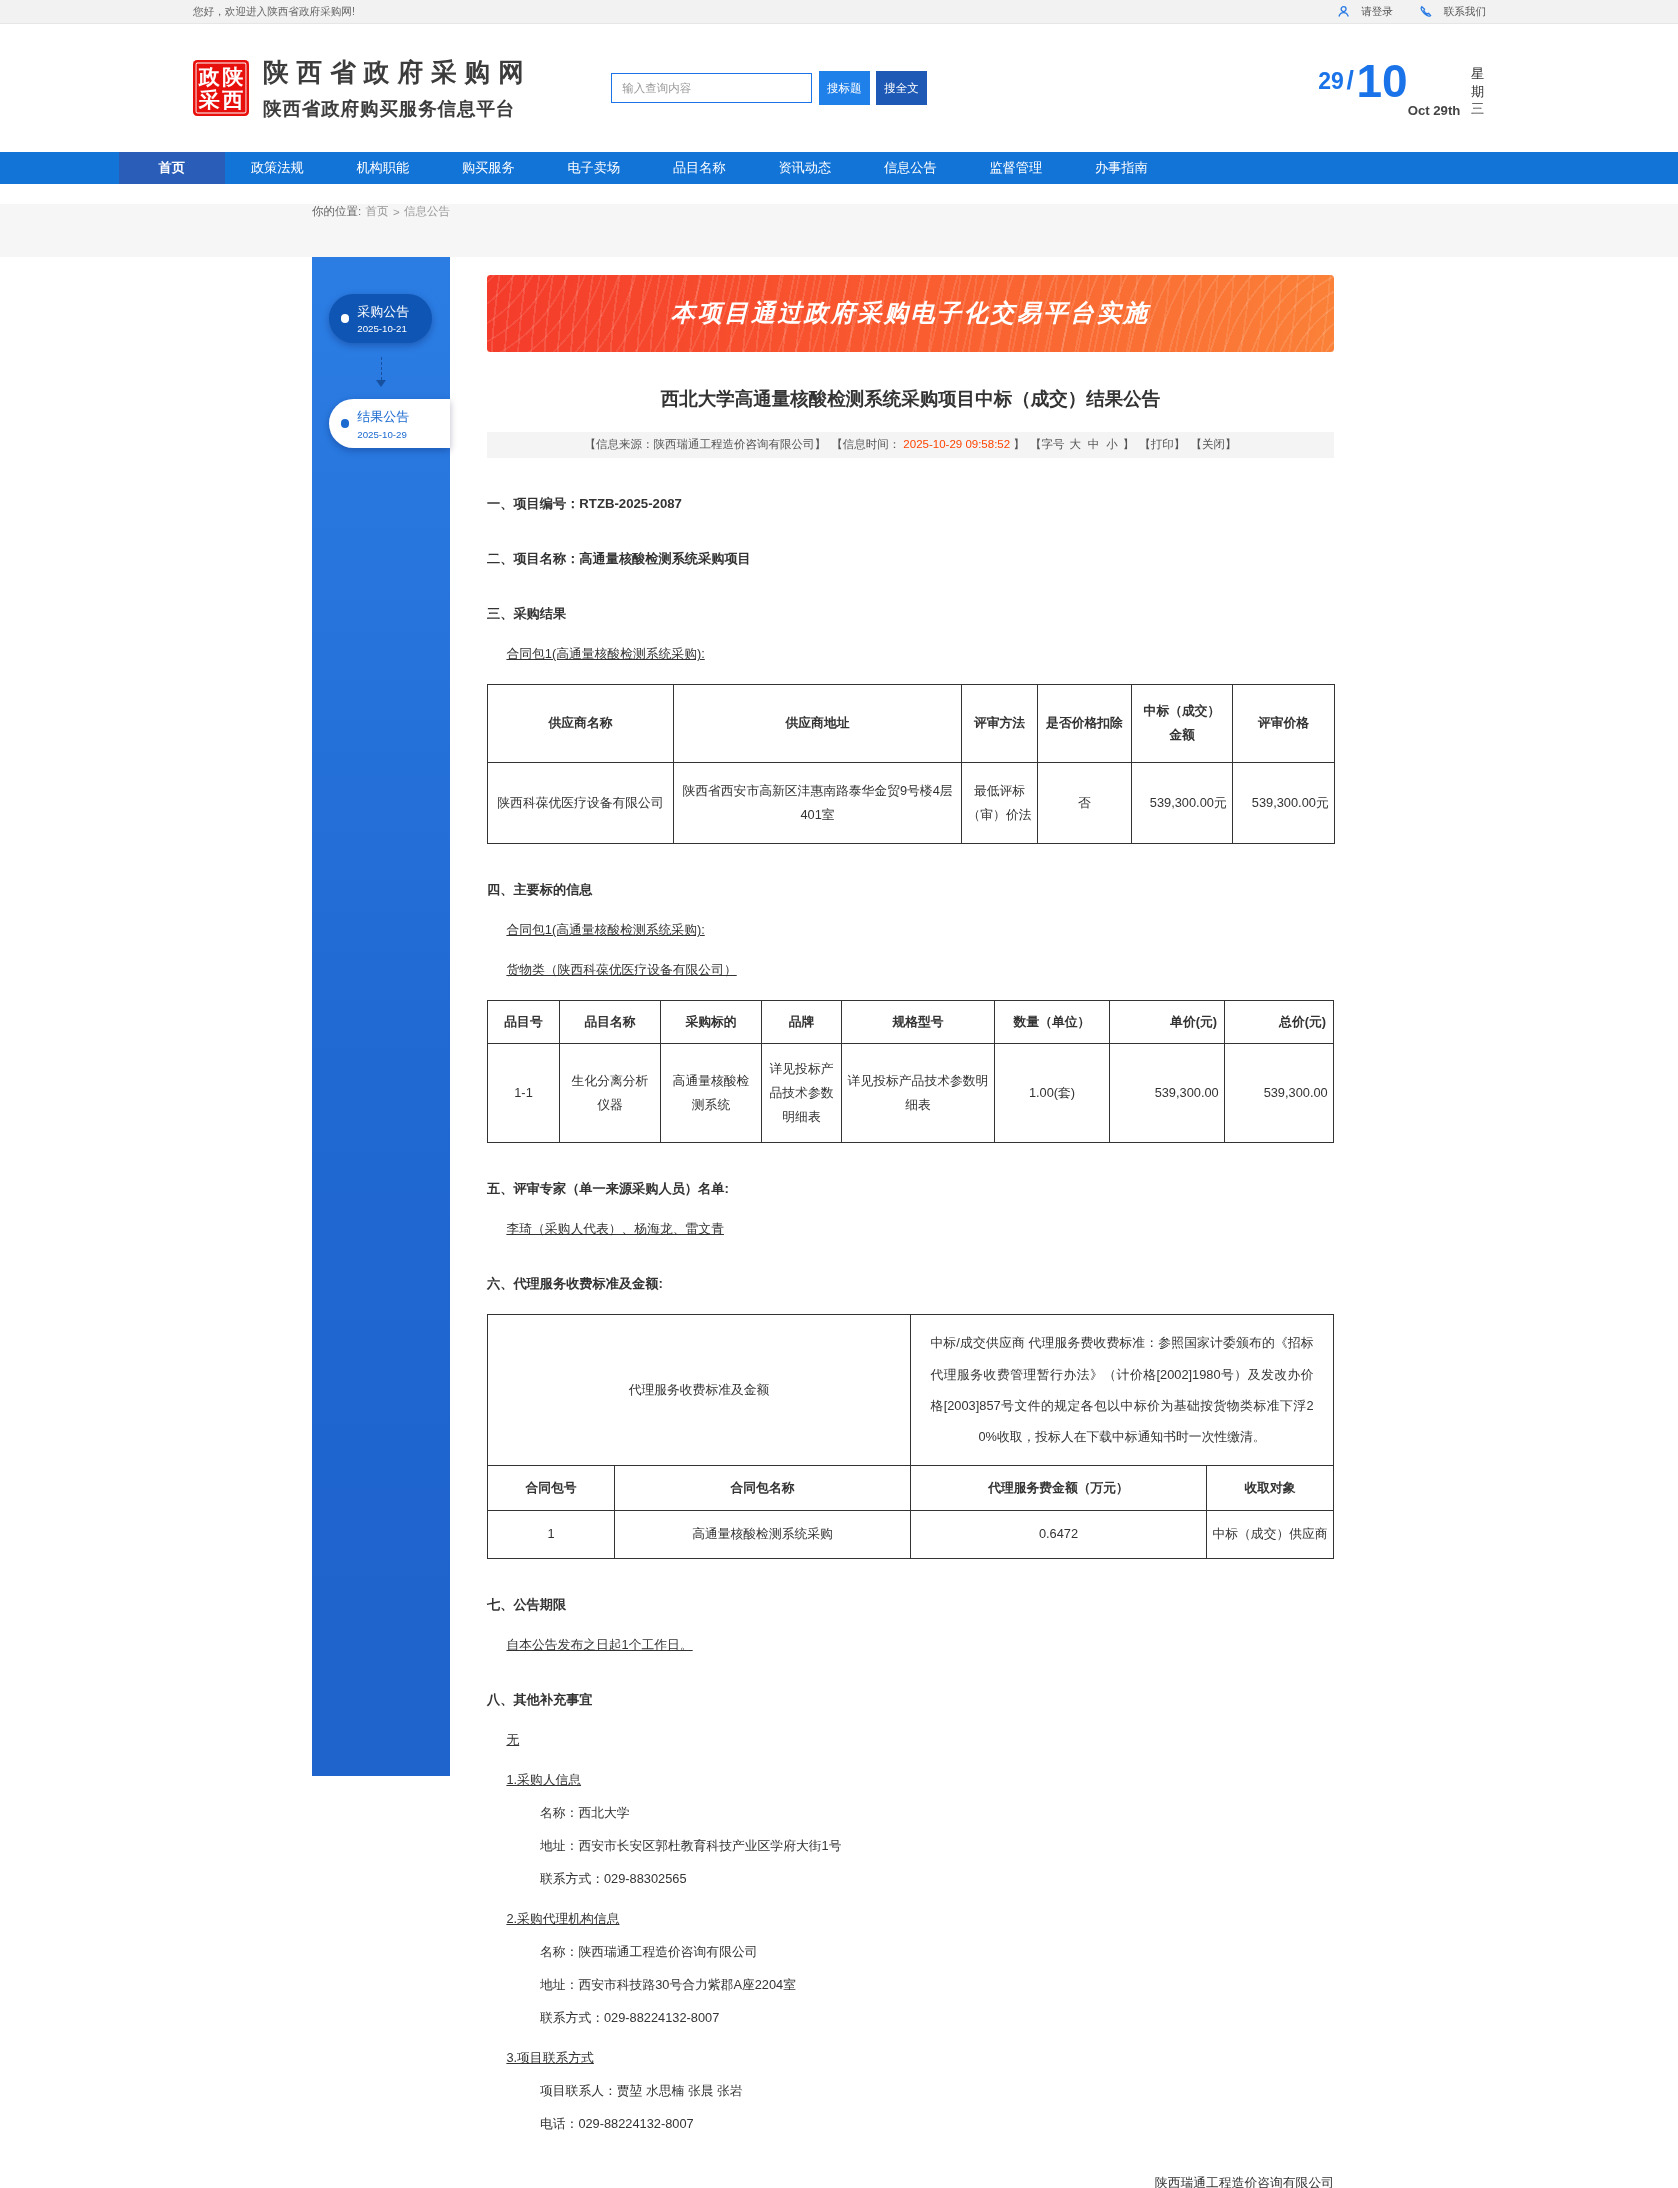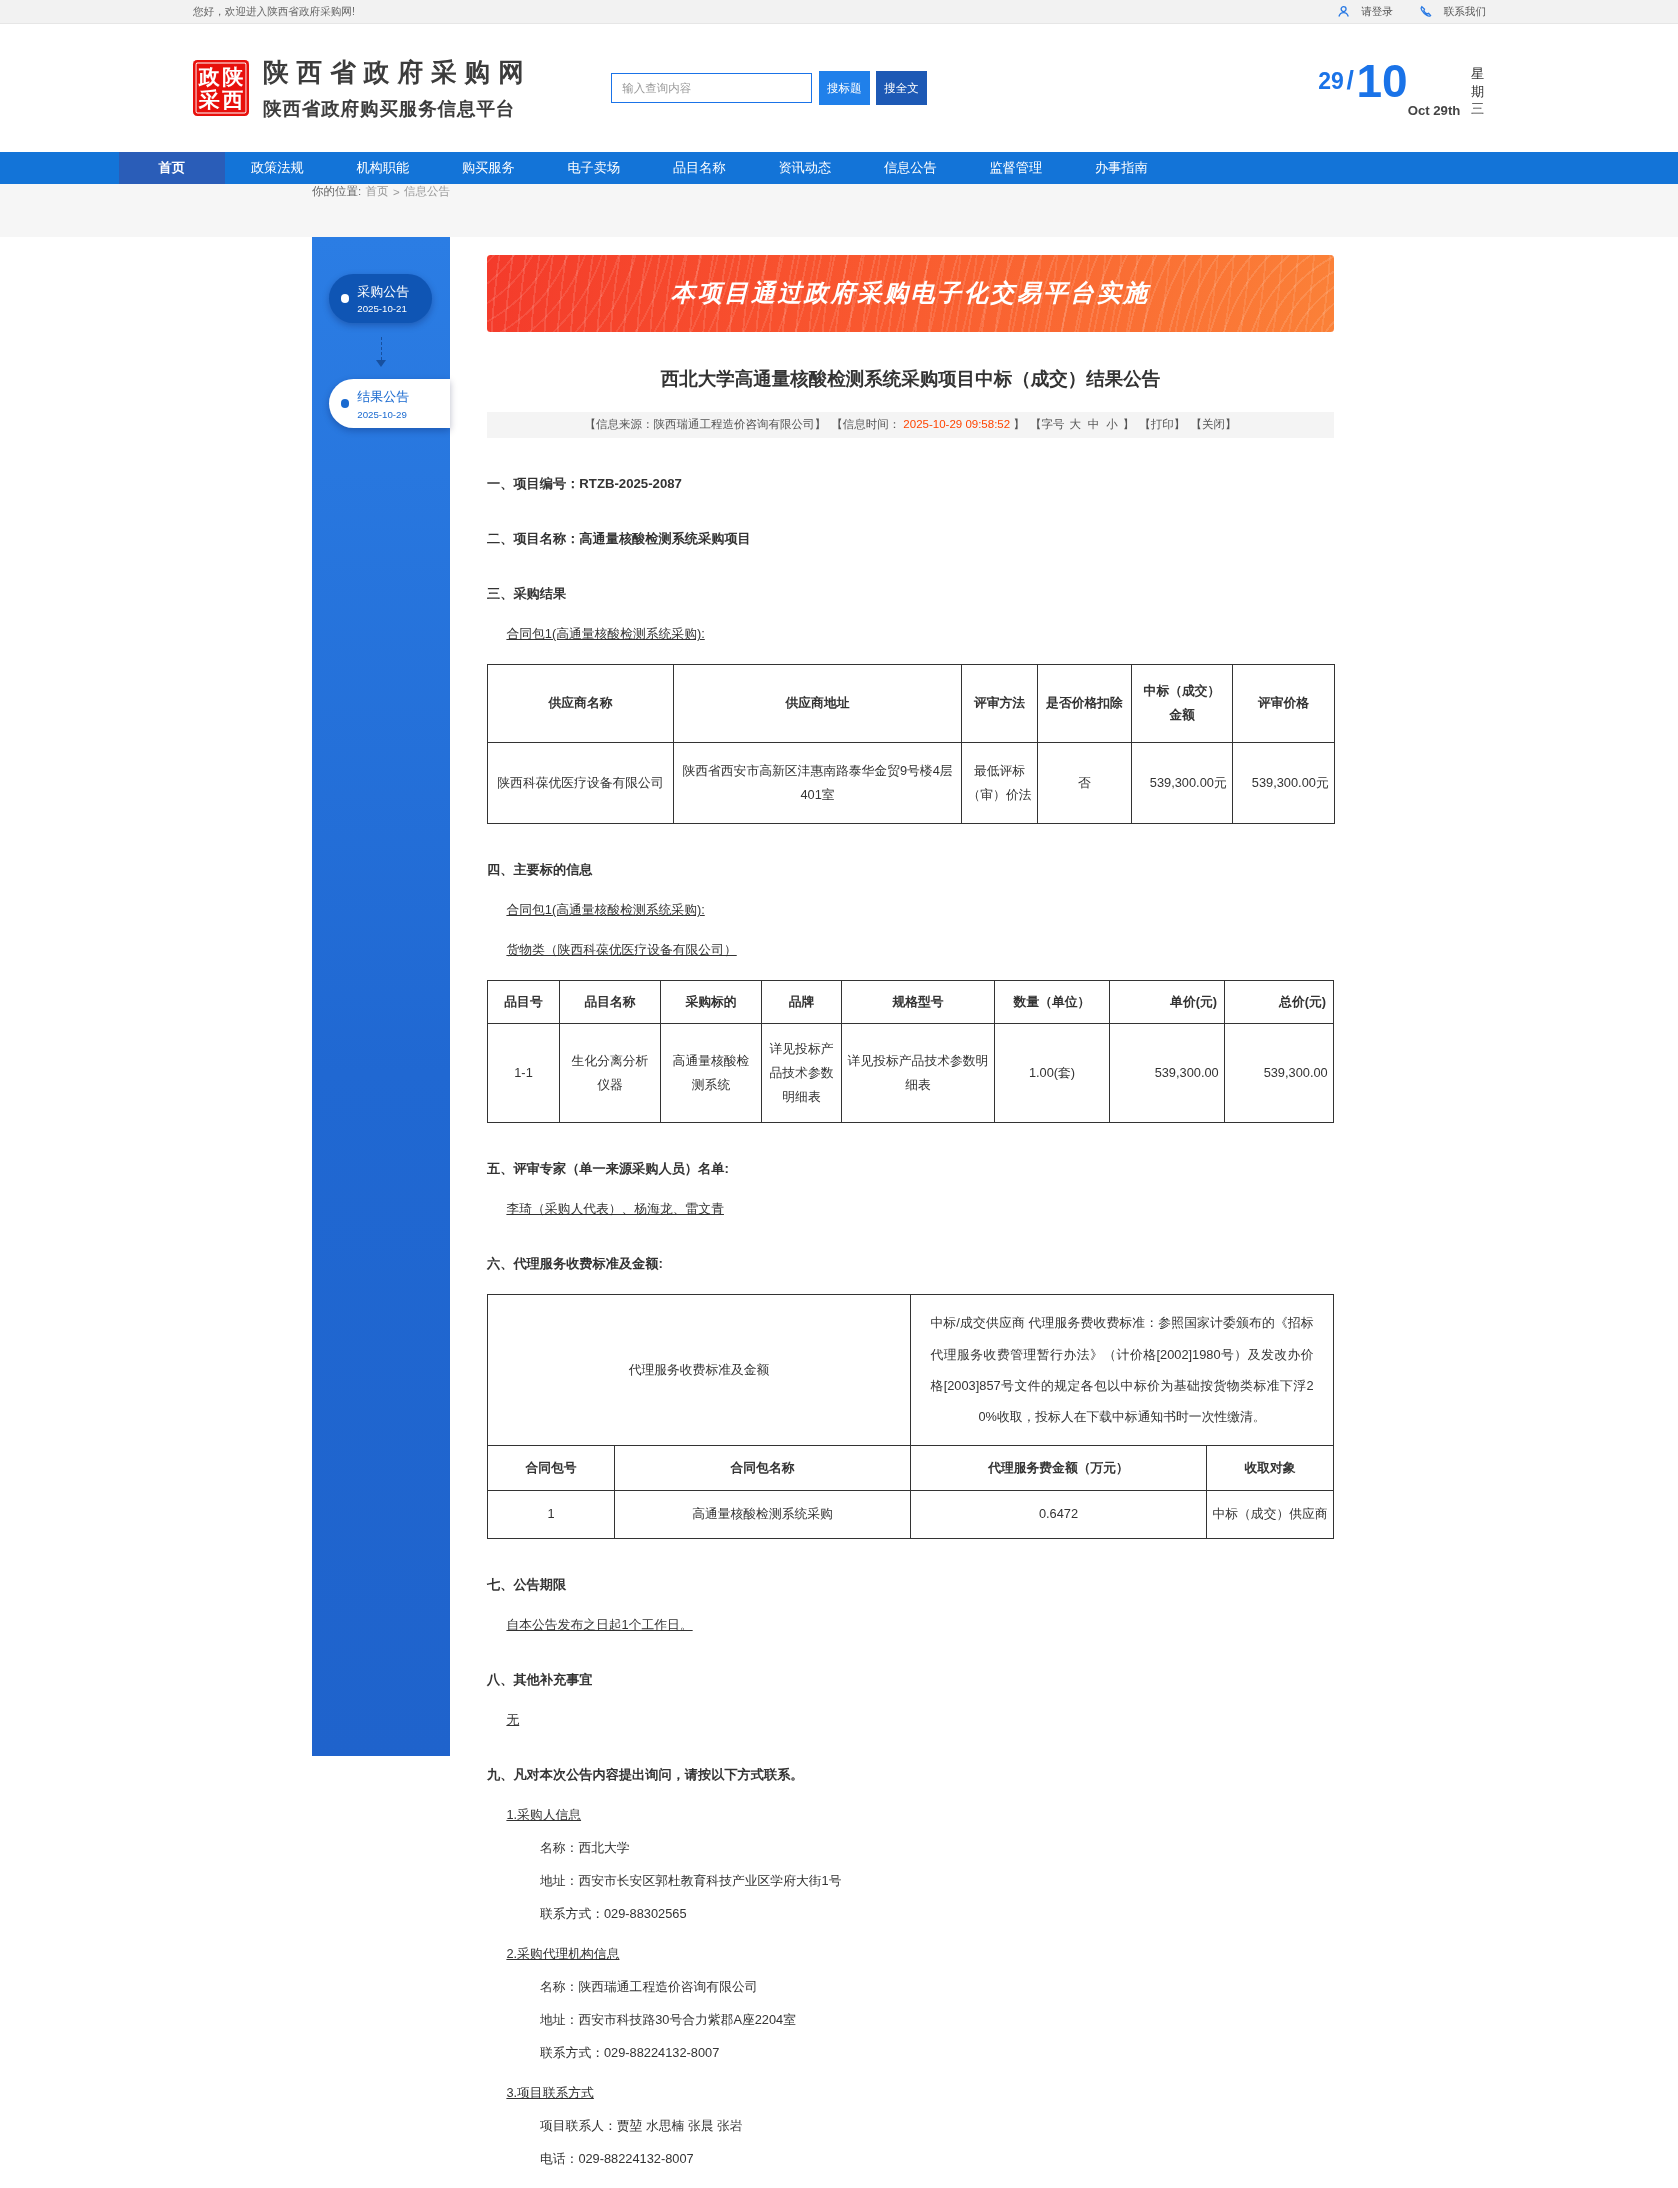--- a/index.html
+++ b/index.html
@@ -41,21 +41,21 @@
   .date-en { font-size:13.2px; font-weight:bold; color:#444; margin-top:2.6px; align-self:flex-end; }
   .weekday { width:15px; word-break:break-all; font-size:13.2px; font-weight:normal; color:#333; line-height:1.35; margin-top:7px; }
 
   
   .nav { background:#1374d8; height:32px; }
   .nav .inner { display:flex; height:100%; }
   .nav-item { flex:1; text-align:center; line-height:32px; color:#fff; font-size:13.2px; cursor:pointer; text-decoration:none; }
   .nav-item.active { background:#2a5db8; font-weight:bold; }
 
   
-  .crumb-band { background:#f6f6f6; height:53px; }
+  .crumb-band { background:#f6f6f6; height:53px;margin-top:20px; }
   .crumb { display:flex; align-items:center; height:100%; font-size:11.5px; color:#999; gap:4.4px; }
   .crumb .loc { color:#666; }
   .crumb a { color:#999; text-decoration:none; cursor:pointer; }
 
   
   .content .inner { display:flex; align-items:flex-start; }
   .sidebar { width:138px; flex-shrink:0; height:1519px; padding-top:37px;
              background:linear-gradient(180deg,#2b7de4 0%,#2068d2 55%,#1f63cc 100%); }
   .side-pill { display:flex; align-items:center; width:103px; height:49px; margin-left:17px; background:#0f55b4;
                border-radius:25px; color:#fff; padding-left:11.5px; cursor:pointer; box-shadow:0 2.6px 7px rgba(0,10,60,.28); }
@@ -341,21 +341,20 @@
             </tr>
           </tbody>
         </table>
 
         <h3 class="sec">七、公告期限</h3>
         <p class="p1">自本公告发布之日起1个工作日。</p>
 
         <h3 class="sec">八、其他补充事宜</h3>
         <p class="p1">无</p>
 
-        <h3 class="sec">九、凡对本次公告内容提出询问，请按以下方式联系。</h3>
 
         <p class="p1">1.采购人信息</p>
         <p class="p2">名称：西北大学</p>
         <p class="p2">地址：西安市长安区郭杜教育科技产业区学府大街1号</p>
         <p class="p2">联系方式：029-88302565</p>
 
         <p class="p1">2.采购代理机构信息</p>
         <p class="p2">名称：陕西瑞通工程造价咨询有限公司</p>
         <p class="p2">地址：西安市科技路30号合力紫郡A座2204室</p>
         <p class="p2">联系方式：029-88224132-8007</p>

